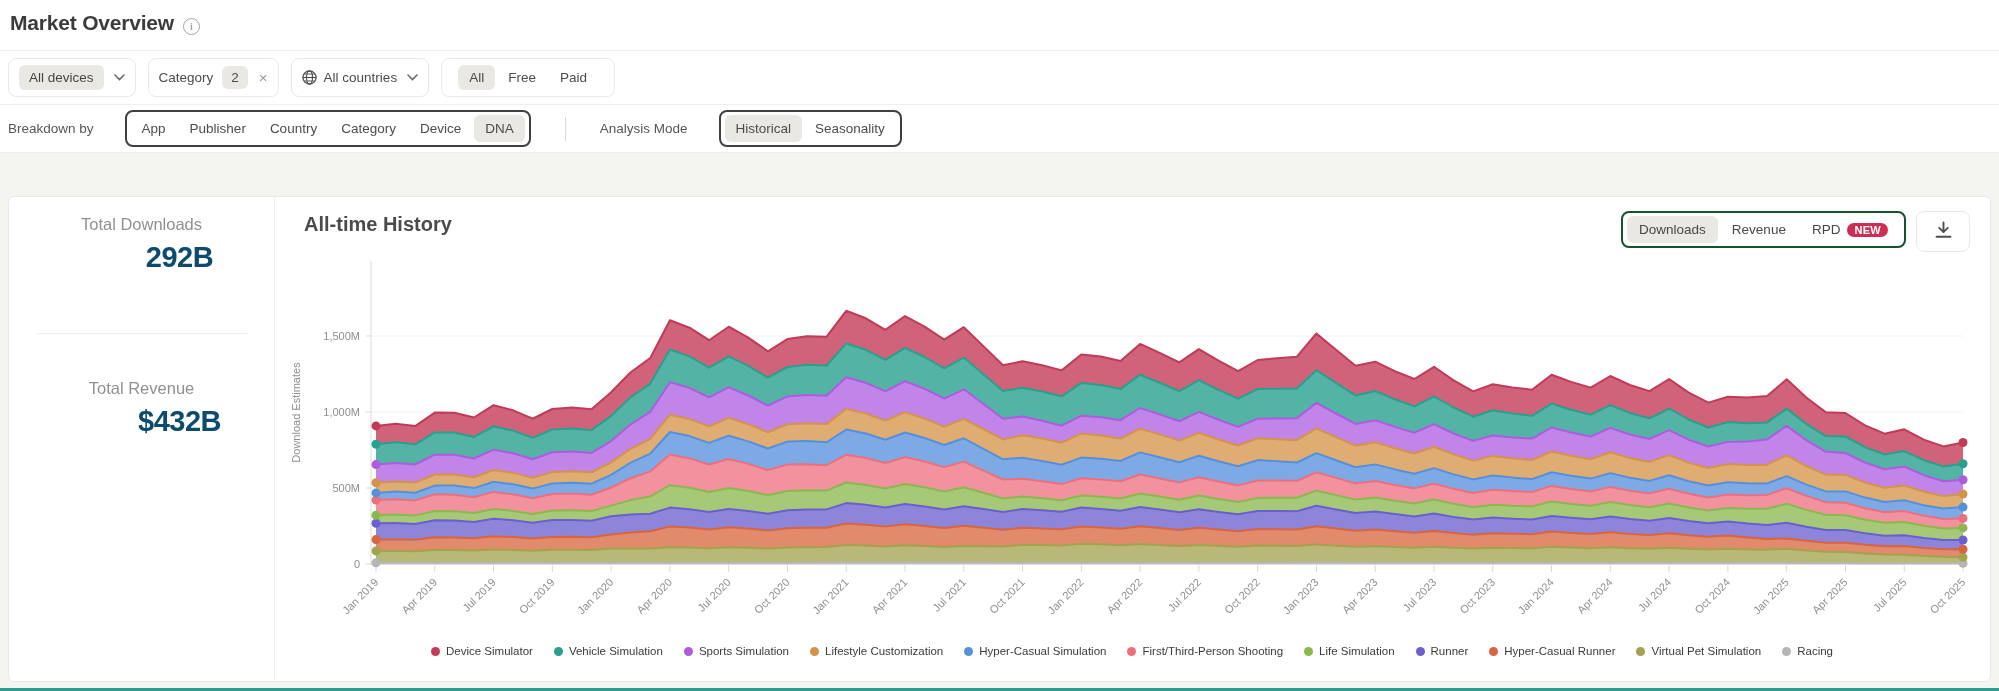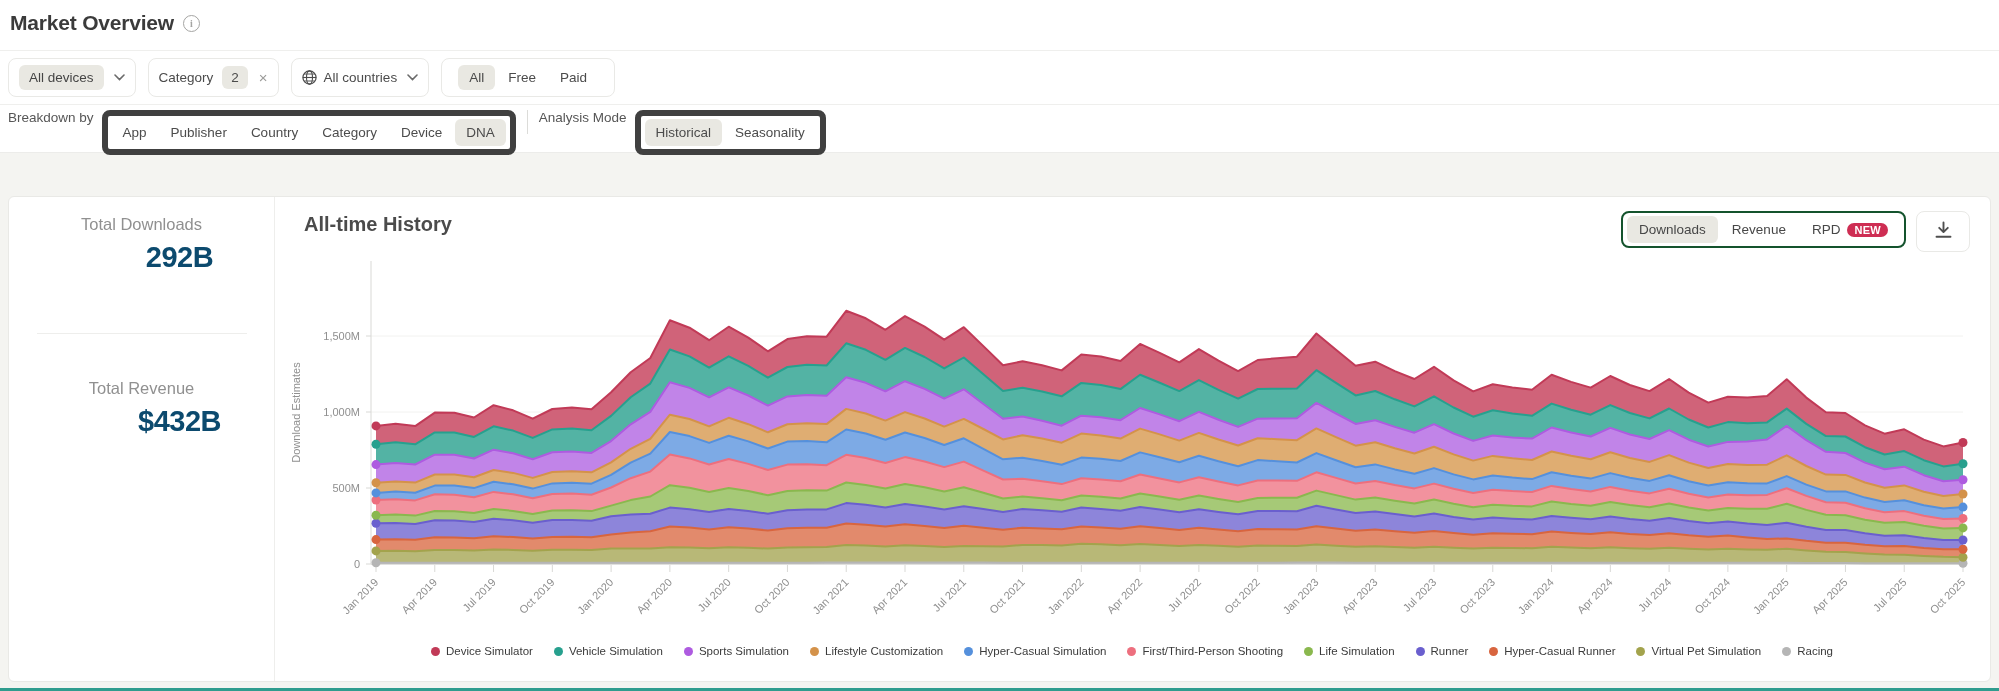--- a/index.html
+++ b/index.html
@@ -1,38 +1,38 @@
 <!DOCTYPE html>
 <html><head>
 <meta charset="utf-8">
 <style>
   html,body{margin:0;padding:0;}
   .page{position:relative;width:1999px;height:691px;background:#f4f4f1;overflow:hidden;
         font-family:"Liberation Sans",sans-serif;color:#3d3d3d;}
   
   .header{position:absolute;top:0;left:0;width:100%;height:152px;background:#fff;border-bottom:1px solid #ececea;}
   .hdiv{position:absolute;left:0;width:100%;height:1px;background:#efefed;}
-  .title-row{position:absolute;top:11px;left:10px;display:flex;align-items:center;gap:9px;}
+  .title-row{position:absolute;top:11px;left:10px;display:flex;align-items:flex-end;gap:9px;}
   .page-title{font-size:21px;font-weight:700;color:#3b3b3b;letter-spacing:-0.2px;}
   .info-icon{width:15px;height:15px;border:1.4px solid #a5a5a3;border-radius:50%;color:#a5a5a3;
              font-size:10px;font-weight:700;display:flex;align-items:center;justify-content:center;font-family:"Liberation Serif",serif;}
   .filter-row{position:absolute;top:58px;left:8px;display:flex;gap:12px;align-items:center;}
   .fbox{display:flex;align-items:center;background:#fff;border:1px solid #e9e9e6;border-radius:8px;
         height:37px;padding:0 10px;font-size:13.5px;color:#4b4b4b;}
   .pill{background:#e9e8e2;border-radius:6px;padding:5px 10px;color:#454545;}
   .chev{margin-left:10px;display:flex;}
   .count-pill{background:#e9e8e2;border-radius:6px;padding:4px 9px;margin-left:9px;}
   .close-x{margin-left:11px;color:#9b9b99;font-size:15px;line-height:1;}
   .globe{margin-right:7px;display:flex;}
   .seg-item{padding:5px 11px;color:#4b4b4b;}
   .seg-item.sel{background:#e9e8e2;border-radius:6px;}
   
-  .breakdown-row{position:absolute;top:110px;left:8px;display:flex;align-items:flex-start;gap:8px;}
+  .breakdown-row{position:absolute;top:110px;left:8px;display:flex;align-items:center;gap:31px;}
   .bd-label{font-size:13.5px;color:#565656;}
-  .tabbox{display:flex;align-items:center;background:#fff;border:6px solid #404040;border-radius:8px;padding:3px 4px;gap:2px;}
+  .tabbox{display:flex;align-items:center;background:#fff;border:2px solid #404040;border-radius:8px;padding:3px 4px;gap:2px;}
   .tab{padding:6px 11px;font-size:13.5px;color:#4c4c4c;border-radius:6px;white-space:nowrap;}
   .tab.sel{background:#e9e8e2;}
   .vsep{width:1px;height:24px;background:#dcdcd9;margin:0 3px;}
   
   .card{position:absolute;left:8px;top:196px;width:1981px;height:484px;background:#fff;
         border:1px solid #e9e9e6;border-radius:6px;}
   .stats-divider-v{position:absolute;left:265px;top:0;width:1px;height:100%;background:#eeeeec;}
   .stat-label{position:absolute;left:0;width:265px;text-align:center;font-size:16.5px;color:#909090;}
   .stat-value{position:absolute;left:0;width:265px;text-align:center;font-size:29px;font-weight:800;color:#0c4a6e;letter-spacing:-0.5px;margin-left:38px;}
   .stats-divider-h{position:absolute;left:28px;top:136px;width:210px;height:1px;background:#eeeeec;}

